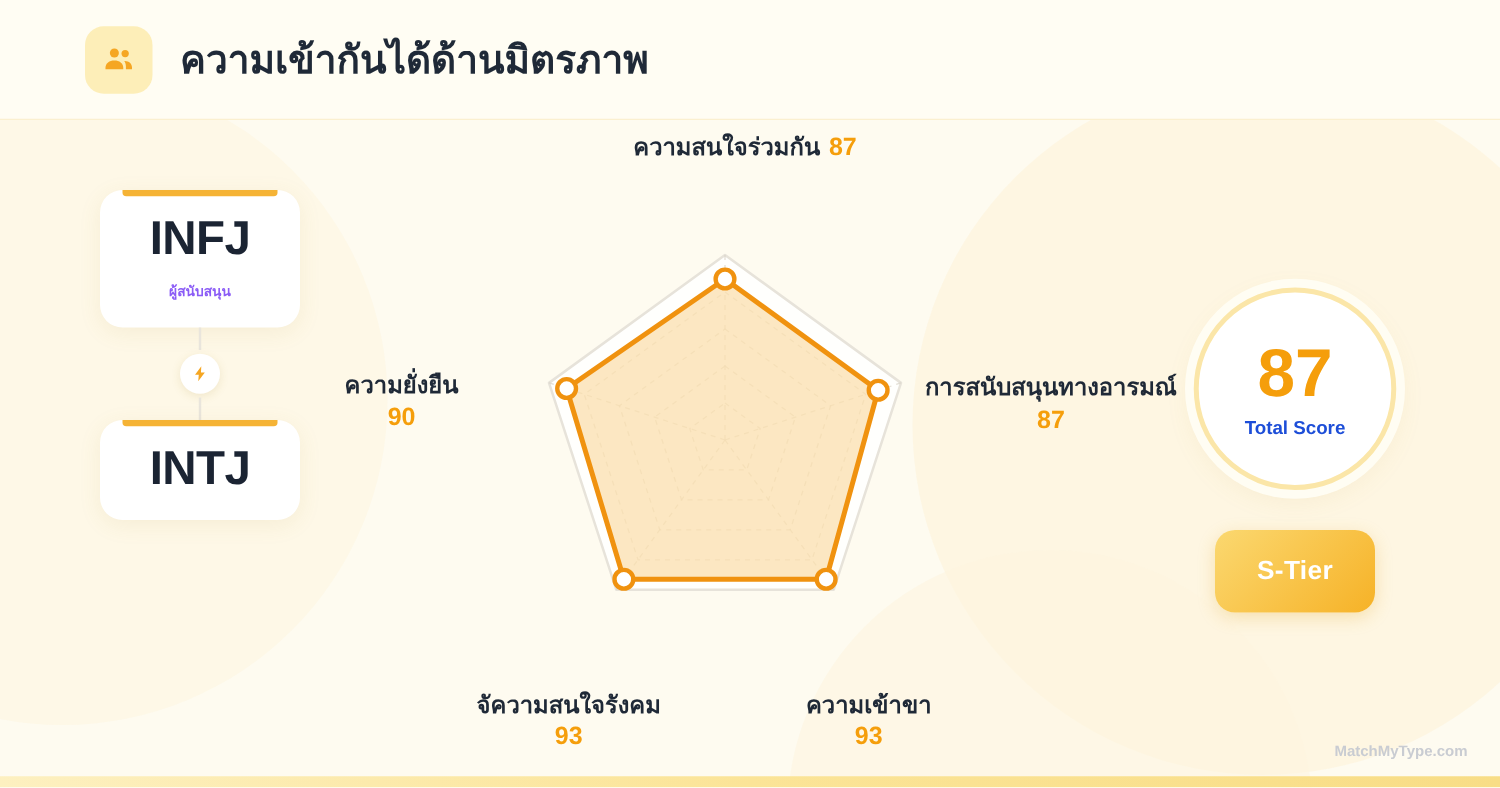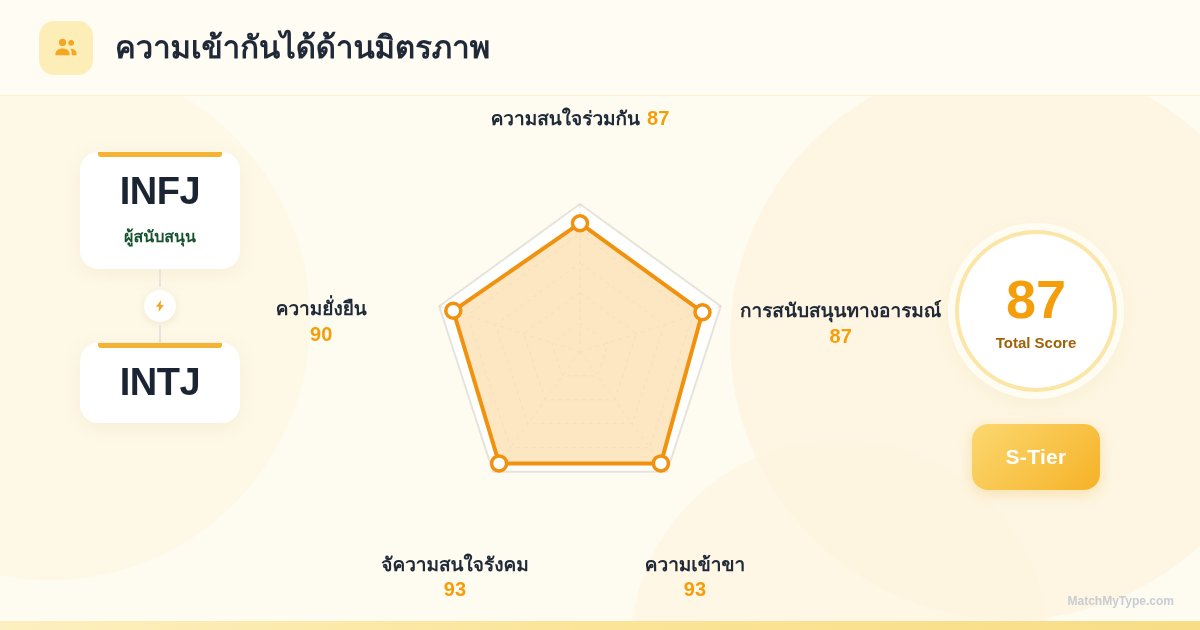--- a/index.html
+++ b/index.html
@@ -40,21 +40,21 @@
     opacity:.6;
   }
 
   
   #header {
     position:absolute; left:0; top:0;
     width:1200px; height:96px;
     background:#fffdf3;
     border-bottom:1px solid #fbf0cf;
     display:flex; align-items:center;
-    padding-left:39px;
+    padding-left:68px;
     z-index:5;
   }
   #header-icon-tile {
     width:54px; height:54px;
     border-radius:15px;
     background:#fdeeb8;
     display:flex; align-items:center; justify-content:center;
     flex:0 0 auto;
   }
   #header-title {
@@ -91,22 +91,22 @@
   }
   .type-code {
     font-size:38px;
     font-weight:700;
     color:#1b2433;
     line-height:1.05;
     letter-spacing:-0.5px;
   }
   .type-name {
     margin-top:12px;
-    font-size:16px;
-    color:#14532d;
+    font-size:11px;
+    color:#8b5cf6;
     font-weight:600;
   }
   #type-connector {
     height:74px;
     display:flex; flex-direction:column;
     align-items:center; justify-content:center;
     position:relative;
   }
   #connector-line-top, #connector-line-bottom {
     width:2px; height:18px; background:#e9e5dc;
@@ -159,21 +159,21 @@
     box-shadow:0 0 0 7px #fffdf3, 0 6px 22px rgba(190,160,70,.13);
     display:flex; flex-direction:column;
     align-items:center; justify-content:center;
   }
   #score-value {
     font-size:54px; font-weight:700; color:#f59e0b;
     line-height:1;
   }
   #score-caption {
     margin-top:8px;
-    font-size:15px; font-weight:600; color:#a16207;
+    font-size:15px; font-weight:600; color:#1d4ed8;
   }
   #tier-badge {
     margin-top:32px;
     padding:21px 34px;
     border-radius:16px;
     background:linear-gradient(135deg,#fbd870 0%,#f6b227 100%);
     box-shadow:0 4px 14px rgba(225,170,40,.28);
     color:#ffffff;
     font-size:21px; font-weight:700;
     letter-spacing:.3px;
@@ -251,21 +251,21 @@
         <line x1="280" y1="242" x2="193.0" y2="361.7" stroke="#d9d4c8" stroke-width="1" stroke-dasharray="4 4" stroke-opacity="0.75"></line>
         <line x1="280" y1="242" x2="139.2" y2="196.3" stroke="#d9d4c8" stroke-width="1" stroke-dasharray="4 4" stroke-opacity="0.75"></line>
         <polygon points="280.0,113.2 402.5,202.2 360.9,353.4 199.1,353.4 153.3,200.8" fill="#fbdfae" fill-opacity="0.75" stroke="#f0920f" stroke-width="4" stroke-linejoin="round"></polygon>
         <circle cx="280.0" cy="113.2" r="7.5" fill="#ffffff" stroke="#f0920f" stroke-width="3.5"></circle>
         <circle cx="402.5" cy="202.2" r="7.5" fill="#ffffff" stroke="#f0920f" stroke-width="3.5"></circle>
         <circle cx="360.9" cy="353.4" r="7.5" fill="#ffffff" stroke="#f0920f" stroke-width="3.5"></circle>
         <circle cx="199.1" cy="353.4" r="7.5" fill="#ffffff" stroke="#f0920f" stroke-width="3.5"></circle>
         <circle cx="153.3" cy="200.8" r="7.5" fill="#ffffff" stroke="#f0920f" stroke-width="3.5"></circle>
       </svg>
     <div id="radar-labels">
-        <div class="axis-label inline" style="left: 280px; top: 8px; transform: translate(-50%, -50%);"><span class="lab">ความสนใจร่วมกัน</span><span class="val">87</span></div>
+        <div class="axis-label inline" style="left: 296px; top: 8px; transform: translate(-50%, -50%);"><span class="lab">ความสนใจร่วมกัน</span><span class="val">87</span></div>
         <div class="axis-label" style="left: 528.756px; top: 214.265px; transform: translate(-50%, -50%); margin-left: 12px;">
           <div><span class="lab">การสนับสนุนทางอารมณ์</span></div>
           <div><span class="val">87</span></div>
         </div>
         <div class="axis-label" style="left: 394.992px; top: 467.735px; transform: translate(-50%, -50%); text-align: center;">
           <div><span class="lab">ความเข้าขา</span></div>
           <div><span class="val">93</span></div>
         </div>
         <div class="axis-label" style="left: 155.008px; top: 467.735px; transform: translate(-50%, -50%);">
           <div><span class="lab">จัความสนใจรังคม</span></div>

